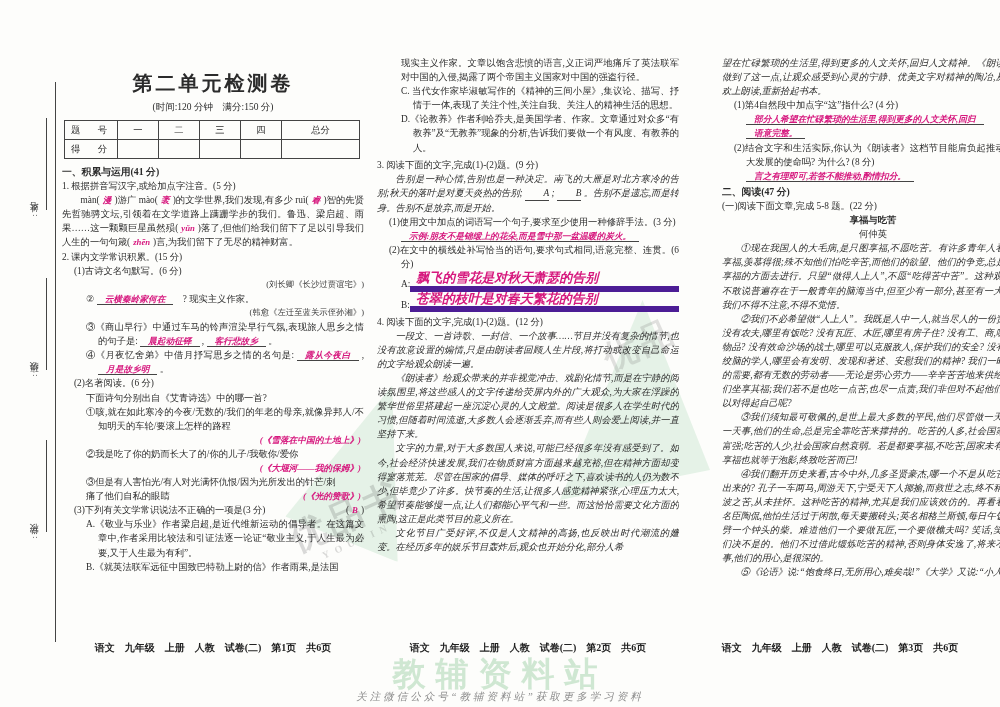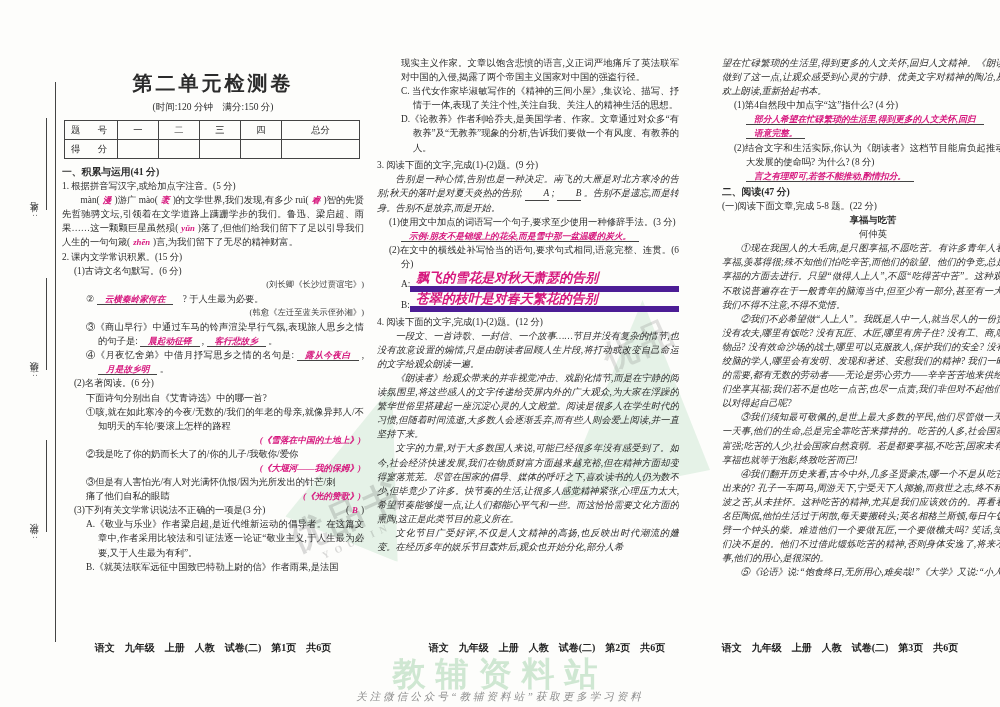--- a/index.html
+++ b/index.html
@@ -47,21 +47,21 @@
   
   #paper-title{font-size:20px;font-weight:bold;text-align:center;letter-spacing:3px;margin:14px 0 4px;}
   #paper-subtitle{font-size:9.5px;text-align:center;margin-bottom:6px;}
   table.score{border-collapse:collapse;width:296px;margin:0 0 6px 2px;padding-left:12px;}
   table.score td{border:1px solid #444;height:18px;text-align:center;font-size:9.3px;padding:0;}
   table.score td.hd{width:52px;letter-spacing:4px;}
   
   .footer{position:absolute;top:641px;width:302px;text-align:center;
           font-size:10px;font-weight:bold;color:#222;}
   #footer1{left:62px;}
-  #footer2{left:396px;}
+  #footer2{left:377px;}
   #footer3{left:689px;}
   
   .stamp{position:absolute;color:rgba(90,90,90,0.22);font-weight:bold;
          transform:rotate(-24deg);pointer-events:none;}
   #stamp1{left:288px;top:492px;font-size:36px;letter-spacing:4px;}
   #stamp1 .latin{display:block;font-size:10px;letter-spacing:6px;text-align:center;margin-top:-4px;}
   #stamp2{left:602px;top:322px;font-size:34px;letter-spacing:4px;color:rgba(110,110,110,0.20);}
   .leaf{position:absolute;background:rgba(170,215,180,0.28);pointer-events:none;}
   #leaf1{left:560px;top:300px;width:150px;height:200px;clip-path:polygon(0 100%,55% 0,100% 85%);}
   #leaf2{left:300px;top:380px;width:120px;height:170px;clip-path:polygon(0 90%,60% 0,100% 100%);transform:rotate(14deg);}
@@ -116,21 +116,21 @@
       </tr>
     </tbody>
       </table>
     <div>
         <div class="line sec"><span class="seg-t">一、积累与运用(41 分)</span></div>
         <div class="line"><span class="seg-t">1. 根据拼音写汉字,或给加点字注音。(5 分)</span></div>
         <div class="line j ind2"><span class="seg-t">màn(</span><span class="seg-a">漫</span><span class="seg-t">)游广 mào(</span><span class="seg-a">袤</span><span class="seg-t">)的文学世界,我们发现,有多少 ruì(</span><span class="seg-a">睿</span><span class="seg-t">)智的先贤先哲驰骋文坛,引领着在文学道路上蹒跚学步的我们。鲁迅、梁启超、雨果……这一颗颗巨星虽然殒(</span><span class="seg-a">yǔn</span><span class="seg-t">)落了,但他们给我们留下了足以引导我们人生的一句句箴(</span><span class="seg-a">zhēn</span><span class="seg-t">)言,为我们留下了无尽的精神财富。</span></div>
         <div class="line"><span class="seg-t">2. 课内文学常识积累。(15 分)</span></div>
         <div class="line l1"><span class="seg-t">(1)古诗文名句默写。(6 分)</span></div>
         <div class="line l2 right small"><span class="seg-t">(刘长卿《长沙过贾谊宅》)</span></div>
-        <div class="line l2"><span class="seg-t">② </span><span class="seg-u">云横秦岭家何在</span><span class="seg-t">　? 于人生最为必要。</span></div>
+        <div class="line l2"><span class="seg-t">② </span><span class="seg-u">云横秦岭家何在</span><span class="seg-t">　? 现实主义作家。</span></div>
         <div class="line l2 right small"><span class="seg-t">(韩愈《左迁至蓝关示侄孙湘》)</span></div>
         <div class="line l2 j hang"><span class="seg-t">③《商山早行》中通过车马的铃声渲染早行气氛,表现旅人思乡之情的句子是: </span><span class="seg-u">晨起动征铎</span><span class="seg-t"> , </span><span class="seg-u">客行悲故乡</span><span class="seg-t"> 。</span></div>
         <div class="line l2 j hang"><span class="seg-t">④《月夜忆舍弟》中借月抒写思乡之情的名句是: </span><span class="seg-u">露从今夜白</span><span class="seg-t"> , </span><span class="seg-u">月是故乡明</span><span class="seg-t"> 。</span></div>
         <div class="line l1"><span class="seg-t">(2)名著阅读。(6 分)</span></div>
         <div class="line l2"><span class="seg-t">下面诗句分别出自《艾青诗选》中的哪一首?</span></div>
         <div class="line l2 j hang"><span class="seg-t">①咳,就在如此寒冷的今夜/无数的/我们的年老的母亲,就像异邦人/不知明天的车轮/要滚上怎样的路程</span></div>
         <div class="line l2 right"><span class="seg-a">(《雪落在中国的土地上》)</span></div>
         <div class="line l2 j hang"><span class="seg-t">②我是吃了你的奶而长大了的/你的儿子/我敬你/爱你</span></div>
         <div class="line l2 right"><span class="seg-a">(《大堰河——我的保姆》)</span></div>
         <div class="line l2 j hang"><span class="seg-t">③但是有人害怕光/有人对光满怀仇恨/因为光所发出的针芒/刺</span></div>

